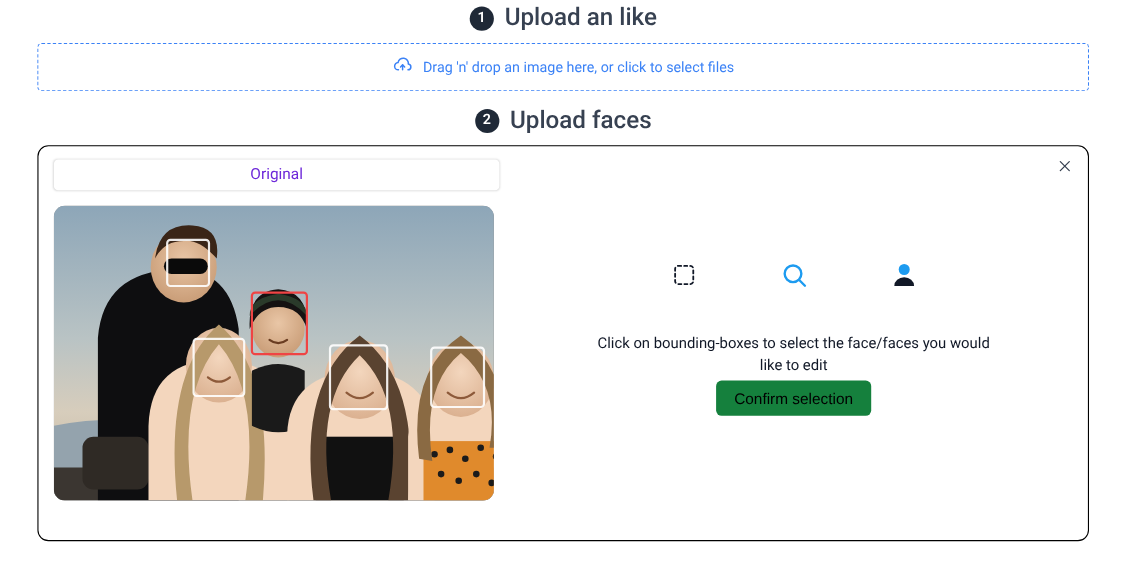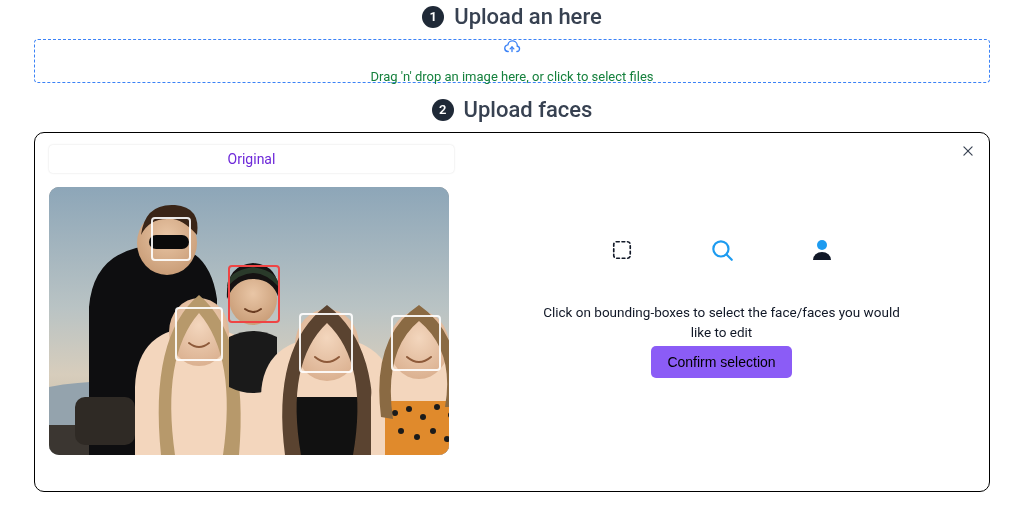--- a/index.html
+++ b/index.html
@@ -42,25 +42,24 @@
   }
   .dropzone {
     margin: 0 26px;
     border: 1.5px dashed #3b82f6;
     border-radius: 4px;
     height: 44px;
     display: flex;
     align-items: center;
     justify-content: center;
     gap: 10px;
-    color: #15803d;
+    color: #3b82f6;
     font-size: 13px;
     cursor: pointer;
     background: #ffffff;
-    flex-direction: column;
   }
   .dropzone svg { flex: none; }
   .panel {
     margin: 0 26px;
     border: 1.5px solid #000000;
     border-radius: 10px;
     height: 360px;
     padding: 12px 14px 14px 14px;
     position: relative;
     display: flex;
@@ -142,37 +141,37 @@
   }
   .instruction {
     font-size: 13.5px;
     color: #111827;
     text-align: center;
     line-height: 1.5;
     max-width: 360px;
     margin-bottom: 4px;
   }
   .confirm-btn {
-    background: #8b5cf6;
+    background: #15803d;
     color: #000000;
     border: none;
     border-radius: 5px;
     padding: 8px 16px;
     font-size: 14px;
     cursor: pointer;
   }
 </style>
 </head>
 <body>
 
 <div class="page">
 
   <div class="step-heading first">
     <span class="step-num">1</span>
-    <span>Upload an here</span>
+    <span>Upload an like</span>
   </div>
 
   <div class="dropzone">
     <span class="icon">
       <svg width="18" height="18" viewBox="0 0 24 24" fill="none" stroke="#3b82f6" stroke-width="1.8" stroke-linecap="round" stroke-linejoin="round">
         <path d="M18.5 18a3.5 3.5 0 0 0 .4-6.98A6 6 0 0 0 6.5 9.2 4 4 0 0 0 7 18"></path>
         <path d="M12 12v6"></path>
         <path d="M9.5 14.5 12 12l2.5 2.5"></path>
       </svg>
     </span>

